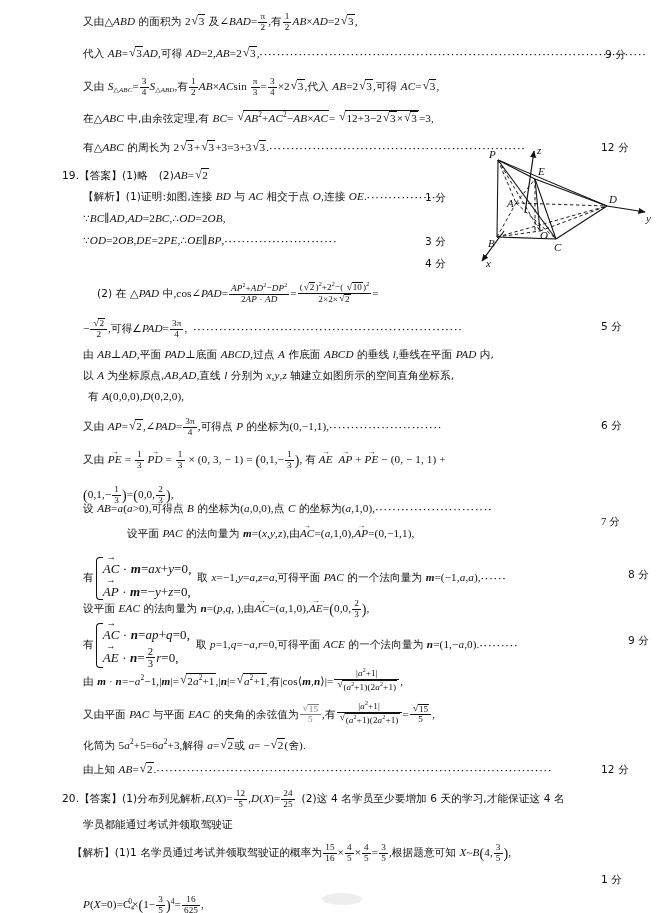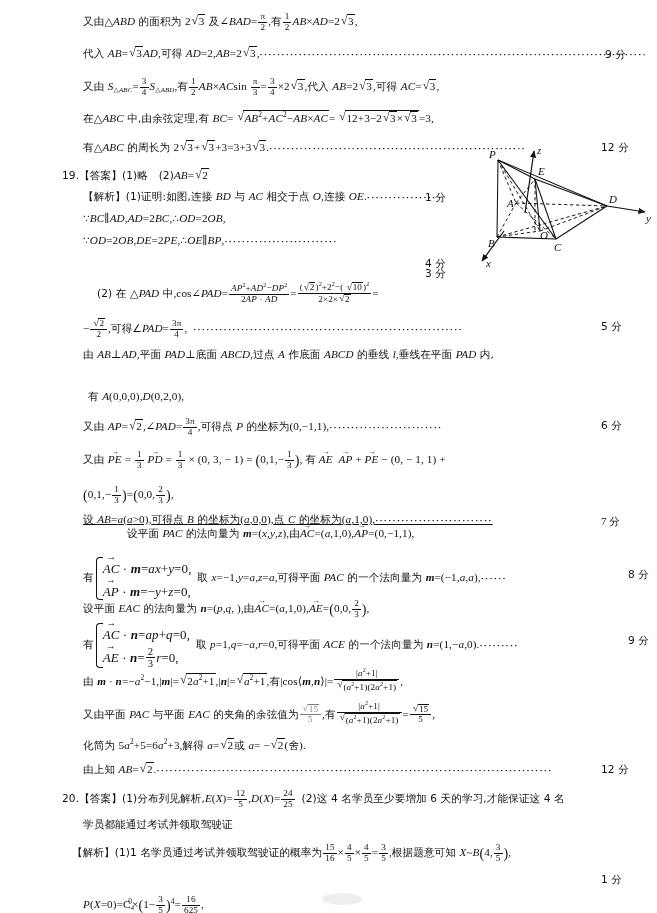--- a/index.html
+++ b/index.html
@@ -144,56 +144,59 @@
   </div>
   <div class="line score" style="left:425px;top:191px;">1 分</div>
 
   <div class="line" style="left:83px;top:212px;">
     <span class="cn">∵</span><span class="mi">BC</span>∥<span class="mi">AD</span>,<span class="mi">AD</span>=2<span class="mi">BC</span>,<span class="cn">∴</span><span class="mi">OD</span>=2<span class="mi">OB</span>,
   </div>
 
   <div class="line" style="left:83px;top:234px;">
     <span class="cn">∵</span><span class="mi">OD</span>=2<span class="mi">OB</span>,<span class="mi">DE</span>=2<span class="mi">PE</span>,<span class="cn">∴</span><span class="mi">OE</span>∥<span class="mi">BP</span>,<span class="dots">··························</span>
   </div>
-  <div class="line score" style="left:425px;top:235px;margin-top:32px;">3 分</div>
+  <div class="line score" style="left:425px;top:235px;">3 分</div>
 
   <div class="line score" style="left:425px;top:257px;">4 分</div>
 
   <div class="line" style="left:97px;top:281px;">
     <span class="cn">(2) 在 </span><span class="mi">△PAD</span><span class="cn"> 中</span>,cos∠<span class="mi">PAD</span>=<span class="frac big"><span class="num"><span class="mi">AP</span><sup class="en">2</sup>+<span class="mi">AD</span><sup class="en">2</sup>−<span class="mi">DP</span><sup class="en">2</sup></span><span class="den">2<span class="mi">AP</span> · <span class="mi">AD</span></span></span>=<span class="frac big"><span class="num">(<span class="sqrt"><span>2</span></span>)<sup class="en">2</sup>+2<sup class="en">2</sup>−(&nbsp;<span class="sqrt"><span>10</span></span>)<sup class="en">2</sup></span><span class="den">2×2×<span class="sqrt"><span>2</span></span></span></span>=
   </div>
 
   <div class="line" style="left:83px;top:318px;">
     −<span class="frac"><span class="num"><span class="sqrt"><span>2</span></span></span><span class="den">2</span></span>,<span class="cn">可得∠</span><span class="mi">PAD</span>=<span class="frac"><span class="num">3π</span><span class="den">4</span></span>,&nbsp;&nbsp;<span class="dots">······························································</span>
   </div>
   <div class="line score" style="left:601px;top:320px;">5 分</div>
 
   <div class="line" style="left:83px;top:348px;">
     <span class="cn">由 </span><span class="mi">AB</span>⊥<span class="mi">AD</span>,<span class="cn">平面 </span><span class="mi">PAD</span>⊥<span class="cn">底面 </span><span class="mi">ABCD</span>,<span class="cn">过点 </span><span class="mi">A</span><span class="cn"> 作底面 </span><span class="mi">ABCD</span><span class="cn"> 的垂线 </span><span class="mi">l</span>,<span class="cn">垂线在平面 </span><span class="mi">PAD</span><span class="cn"> 内,</span>
   </div>
 
+  <div class="line" style="left:83px;top:369px;">
+    <span class="cn">以 </span><span class="mi">A</span><span class="cn"> 为坐标原点,</span><span class="mi">AB</span>,<span class="mi">AD</span>,<span class="cn">直线 </span><span class="mi">l</span><span class="cn"> 分别为 </span><span class="mi">x</span>,<span class="mi">y</span>,<span class="mi">z</span><span class="cn"> 轴建立如图所示的空间直角坐标系,</span>
+  </div>
 
   <div class="line" style="left:88px;top:390px;text-align:right;">
     <span class="cn">有 </span><span class="mi">A</span>(0,0,0),<span class="mi">D</span>(0,2,0),
   </div>
 
   <div class="line" style="left:83px;top:417px;">
     <span class="cn">又由 </span><span class="mi">AP</span>=<span class="sqrt"><span>2</span></span>,∠<span class="mi">PAD</span>=<span class="frac"><span class="num">3π</span><span class="den">4</span></span>,<span class="cn">可得点 </span><span class="mi">P</span><span class="cn"> 的坐标为</span>(0,−1,1),<span class="dots">··························</span>
   </div>
   <div class="line score" style="left:601px;top:419px;">6 分</div>
 
   <div class="line" style="left:83px;top:450px;">
     <span class="cn">又由 </span><span class="vec">PE</span> = <span class="frac"><span class="num">1</span><span class="den">3</span></span> <span class="vec">PD</span> = <span class="frac"><span class="num">1</span><span class="den">3</span></span> × (0, 3, − 1) = <span style="font-size:1.25em;vertical-align:-.1em;">(</span>0,1,−<span class="frac"><span class="num">1</span><span class="den">3</span></span><span style="font-size:1.25em;vertical-align:-.1em;">)</span>, <span class="cn">有</span> <span class="vec">AE</span> &nbsp;<span class="vec">AP</span> + <span class="vec">PE</span> − (0, − 1, 1) +
   </div>
 
   <div class="line" style="left:83px;top:485px;">
     <span style="font-size:1.25em;vertical-align:-.1em;">(</span>0,1,−<span class="frac"><span class="num">1</span><span class="den">3</span></span><span style="font-size:1.25em;vertical-align:-.1em;">)</span>=<span style="font-size:1.25em;vertical-align:-.1em;">(</span>0,0,<span class="frac"><span class="num">2</span><span class="den">3</span></span><span style="font-size:1.25em;vertical-align:-.1em;">)</span>,
   </div>
 
-  <div class="line" style="left:83px;top:513px;text-decoration:underline;">
+  <div class="line" style="left:83px;top:502px;">
     <span class="cn">设 </span><span class="mi">AB</span>=<span class="mi">a</span>(<span class="mi">a</span>&gt;0),<span class="cn">可得点 </span><span class="mi">B</span><span class="cn"> 的坐标为</span>(<span class="mi">a</span>,0,0),<span class="cn">点 </span><span class="mi">C</span><span class="cn"> 的坐标为</span>(<span class="mi">a</span>,1,0),<span class="dots">···························</span>
   </div>
   <div class="line score" style="left:601px;top:516px;font-family:Liberation Serif, serif;">7 分</div>
 
   <div class="line" style="left:83px;top:524px;margin-left:44px;">
     <span class="cn">设平面 </span><span class="mi">PAC</span><span class="cn"> 的法向量为 </span><span class="bm">m</span>=(<span class="mi">x</span>,<span class="mi">y</span>,<span class="mi">z</span>),<span class="cn">由</span><span class="vec">AC</span>=(<span class="mi">a</span>,1,0),<span class="vec">AP</span>=(0,−1,1),
   </div>
 
   <div class="line" style="left:83px;top:556px;">
     <span class="cn">有</span><span class="brace"><span class="row"><span class="vec">AC</span> · <span class="bm">m</span>=<span class="mi">ax</span>+<span class="mi">y</span>=0,</span><span class="row"><span class="vec">AP</span> · <span class="bm">m</span>=−<span class="mi">y</span>+<span class="mi">z</span>=0,</span></span>&nbsp;&nbsp;<span class="cn">取 </span><span class="mi">x</span>=−1,<span class="mi">y</span>=<span class="mi">a</span>,<span class="mi">z</span>=<span class="mi">a</span>,<span class="cn">可得平面 </span><span class="mi">PAC</span><span class="cn"> 的一个法向量为 </span><span class="bm">m</span>=(−1,<span class="mi">a</span>,<span class="mi">a</span>),<span class="dots">······</span>

